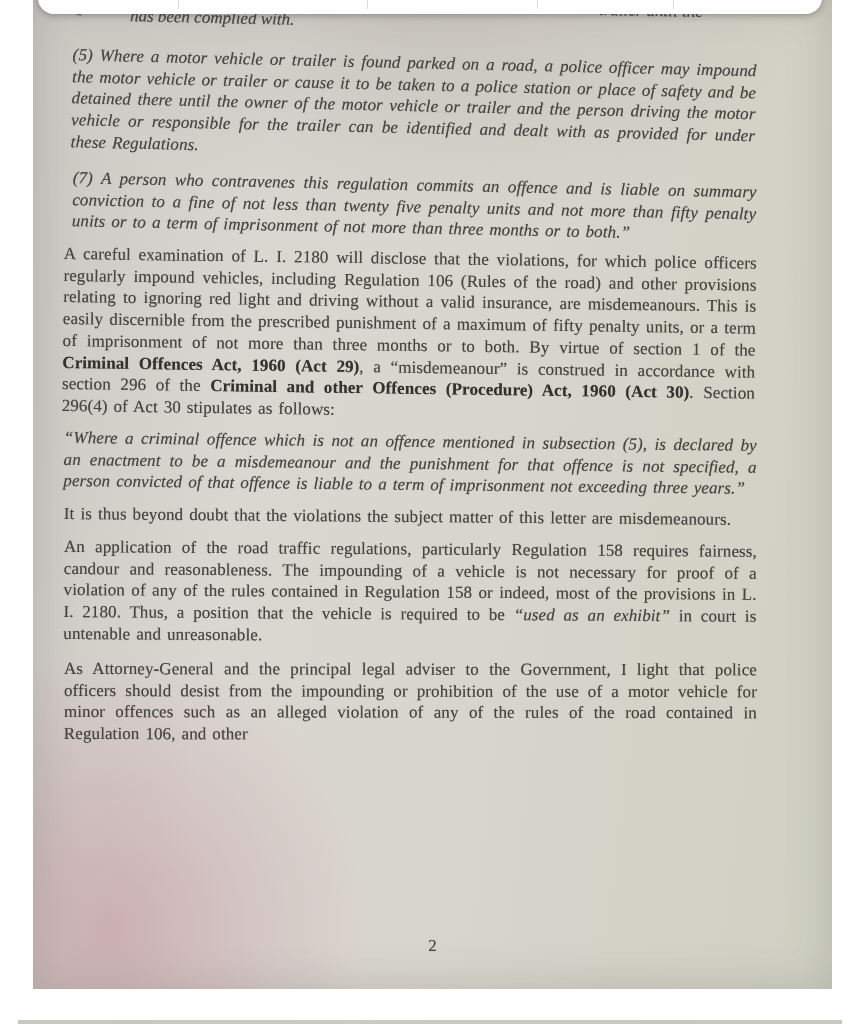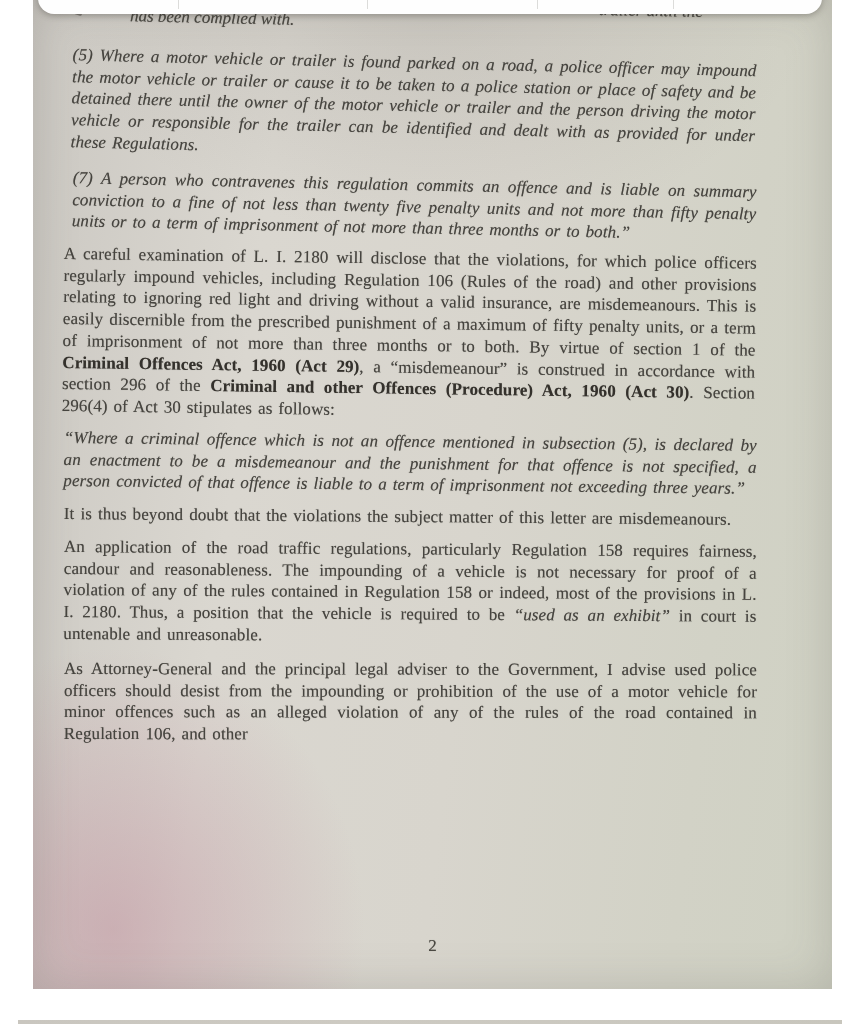--- a/index.html
+++ b/index.html
@@ -95,21 +95,21 @@
 
     <div class="ink-speck"></div>
 
     <div class="doc">
         <p class="para regulation-quote"><span>(5) Where a motor vehicle or trailer is found parked on a road, a police officer may impound the motor vehicle or trailer or cause it to be taken to a police station or place of safety and be detained there until the owner of the motor vehicle or trailer and the person driving the motor vehicle or responsible for the trailer can be identified and dealt with as provided for under these Regulations.</span></p>
         <p class="para regulation-quote"><span>(7) A person who contravenes this regulation commits an offence and is liable on summary conviction to a fine of not less than twenty five penalty units and not more than fifty penalty units or to a term of imprisonment of not more than three months or to both.”</span></p>
         <p class="para body"><span>A careful examination of L. I. 2180 will disclose that the violations, for which police officers regularly impound vehicles, including Regulation 106 (Rules of the road) and other provisions relating to ignoring red light and driving without a valid insurance, are misdemeanours. This is easily discernible from the prescribed punishment of a maximum of fifty penalty units, or a term of imprisonment of not more than three months or to both. By virtue of section 1 of the </span><span class="b">Criminal Offences Act, 1960 (Act 29)</span><span>, a “misdemeanour” is construed in accordance with section 296 of the </span><span class="b">Criminal and other Offences (Procedure) Act, 1960 (Act 30)</span><span>. Section 296(4) of Act 30 stipulates as follows:</span></p>
         <p class="para block-quote"><span>“Where a criminal offence which is not an offence mentioned in subsection (5), is declared by an enactment to be a misdemeanour and the punishment for that offence is not specified, a person convicted of that offence is liable to a term of imprisonment not exceeding three years.”</span></p>
         <p class="para body"><span>It is thus beyond doubt that the violations the subject matter of this letter are misdemeanours.</span></p>
         <p class="para body"><span>An application of the road traffic regulations, particularly Regulation 158 requires fairness, candour and reasonableness. The impounding of a vehicle is not necessary for proof of a violation of any of the rules contained in Regulation 158 or indeed, most of the provisions in L. I. 2180. Thus, a position that the vehicle is required to be </span><span class="i">“used as an exhibit”</span><span> in court is untenable and unreasonable.</span></p>
-        <p class="para body"><span>As Attorney-General and the principal legal adviser to the Government, I advise used police officers should desist from the impounding or prohibition of the use of a motor vehicle for minor offences such as an alleged violation of any of the rules of the road contained in Regulation 106, and other</span></p>
+        <p class="para body"><span>As Attorney-General and the principal legal adviser to the Government, I light that police officers should desist from the impounding or prohibition of the use of a motor vehicle for minor offences such as an alleged violation of any of the rules of the road contained in Regulation 106, and other</span></p>
       </div>
 
     <div class="page-number">2</div>
   </div>
 
   <div class="overlay-bar">
     <div class="divider d1"></div>
     <div class="divider d2"></div>
     <div class="divider d3"></div>
     <div class="divider d4"></div>

